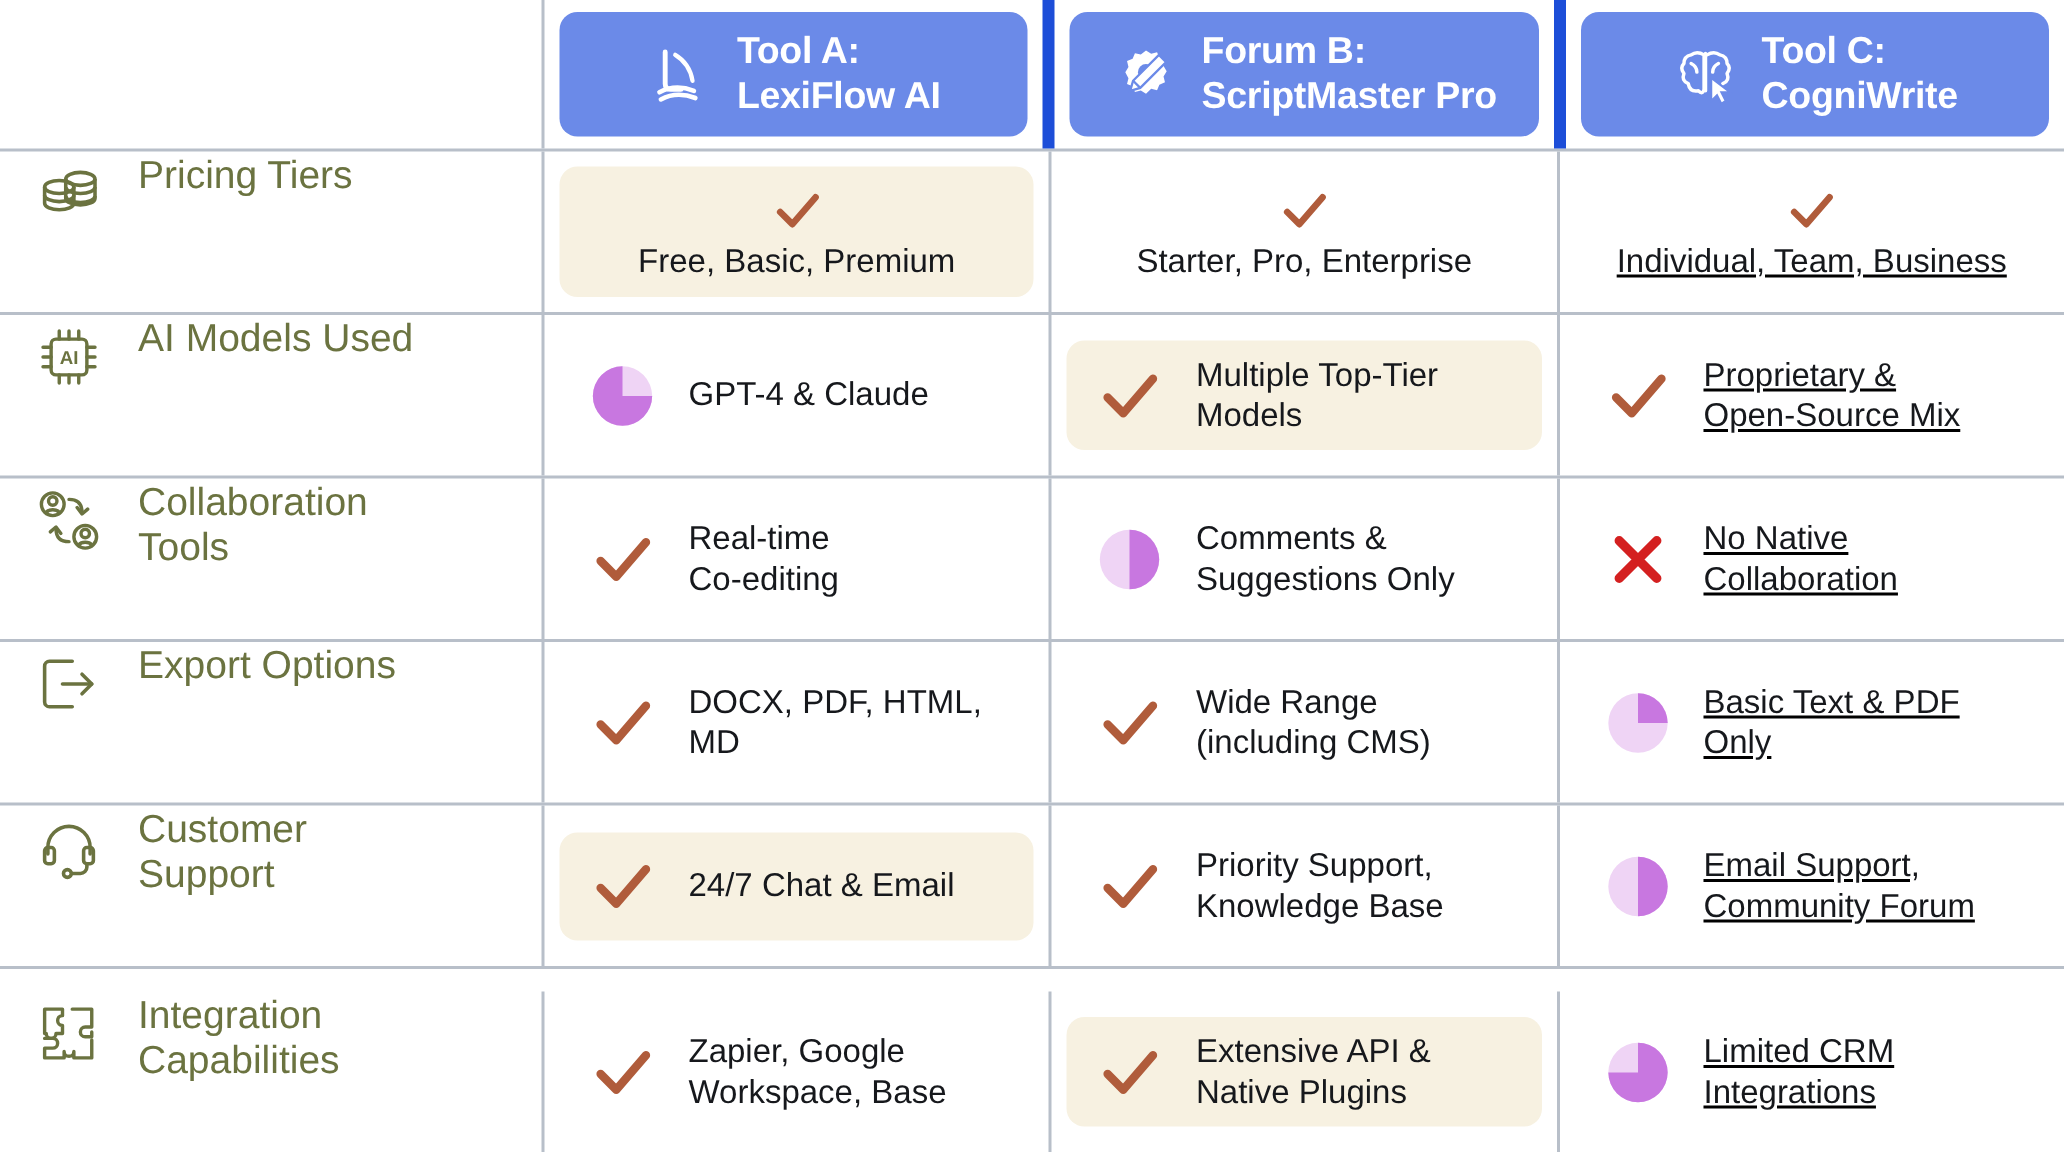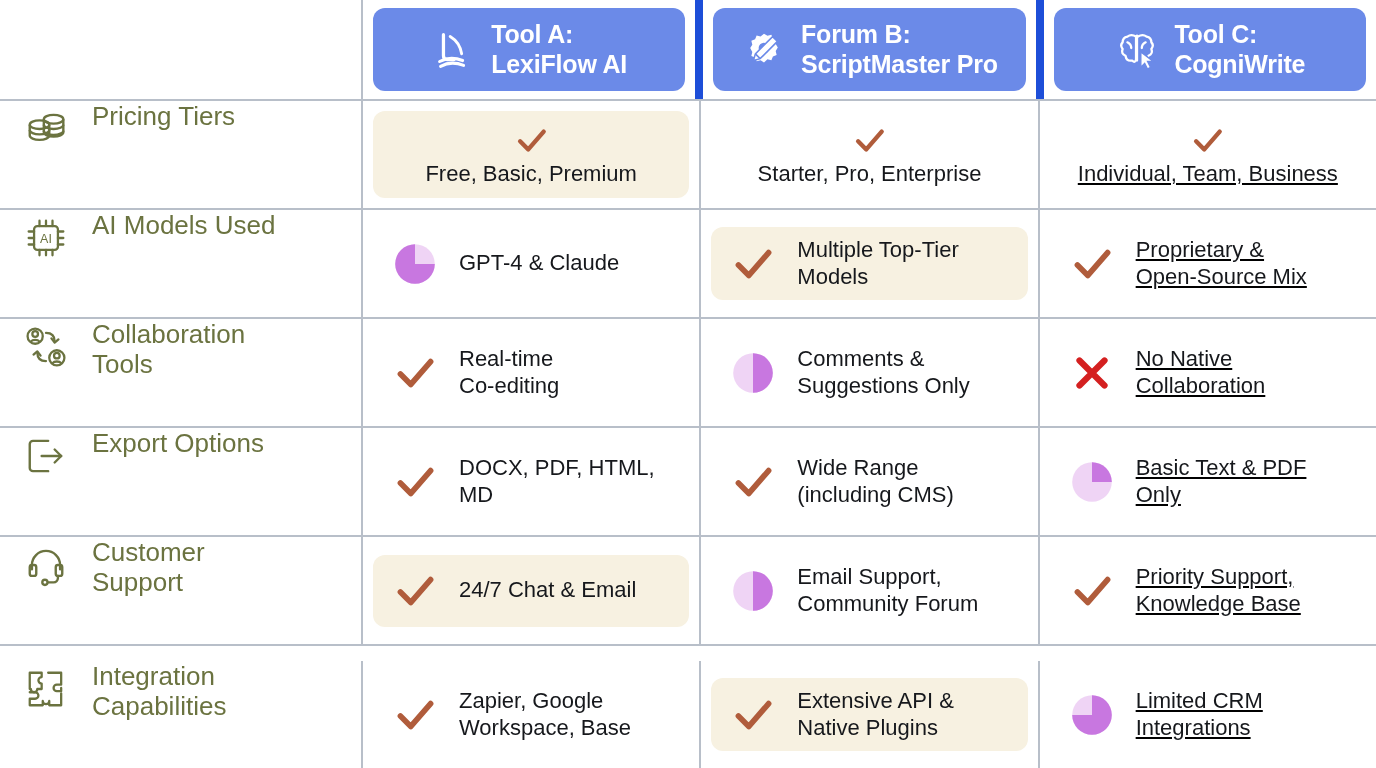--- a/index.html
+++ b/index.html
@@ -99,20 +99,21 @@
     box-sizing: border-box;
     border-right: 2px solid #b8bfc9;
   }
   .label-icon {
     flex: 0 0 auto;
     width: 56px;
     height: 56px;
     display: flex;
     align-items: center;
     justify-content: center;
+    font-weight: bold;
   }
   .label-text {
     color: #6b7340;
     font-size: 26px;
     line-height: 1.16;
     white-space: pre-line;
   }
 
   .value-cell {
     flex: 1 1 0;
@@ -444,37 +445,37 @@
                 <path d="M10 25 L20 35 L39 13" stroke="#b05c3b" stroke-width="5.4" fill="none" stroke-linecap="round" stroke-linejoin="round"></path>
               </svg>
             </span>
             <span class="value-text">24/7 Chat &amp; Email</span>
           </div>
         </div>
         <div class="value-cell">
           <div class="value-inner">
             <span class="mark">
               <svg width="50" height="50" viewBox="0 0 48 48">
+                <path d="M10 25 L20 35 L39 13" stroke="#b05c3b" stroke-width="5.4" fill="none" stroke-linecap="round" stroke-linejoin="round"></path>
+              </svg>
+            </span>
+            <span class="value-text">Priority Support,
+Knowledge Base</span>
+          </div>
+        </div>
+        <div class="value-cell">
+          <div class="value-inner">
+            <span class="mark">
+              <svg width="50" height="50" viewBox="0 0 48 48">
                 <circle cx="24" cy="24" r="19" fill="#efd4f5"></circle>
                 <path d="M24 24 L24 5 A19 19 0 0 1 24 43 Z" fill="#c877e0"></path>
               </svg>
             </span>
             <span class="value-text">Email Support,
 Community Forum</span>
-          </div>
-        </div>
-        <div class="value-cell">
-          <div class="value-inner">
-            <span class="mark">
-              <svg width="50" height="50" viewBox="0 0 48 48">
-                <path d="M10 25 L20 35 L39 13" stroke="#b05c3b" stroke-width="5.4" fill="none" stroke-linecap="round" stroke-linejoin="round"></path>
-              </svg>
-            </span>
-            <span class="value-text">Priority Support,
-Knowledge Base</span>
           </div>
         </div>
       </div>
       <div class="row">
         <div class="label-cell">
           <span class="label-icon">
             <svg width="52" height="52" viewBox="0 0 48 48">
               <g stroke="#6b7340" stroke-width="2.1" fill="none" stroke-linecap="round" stroke-linejoin="round">
                 <path d="M9 9 h11 v4 a3 3 0 0 0 0 6 v5 h-4 a3 3 0 0 1 -6 0 h-1 z"></path>
                 <path d="M26 9 h12 v11 h-4 a3 3 0 0 0 0 6 h4 v-3"></path>

